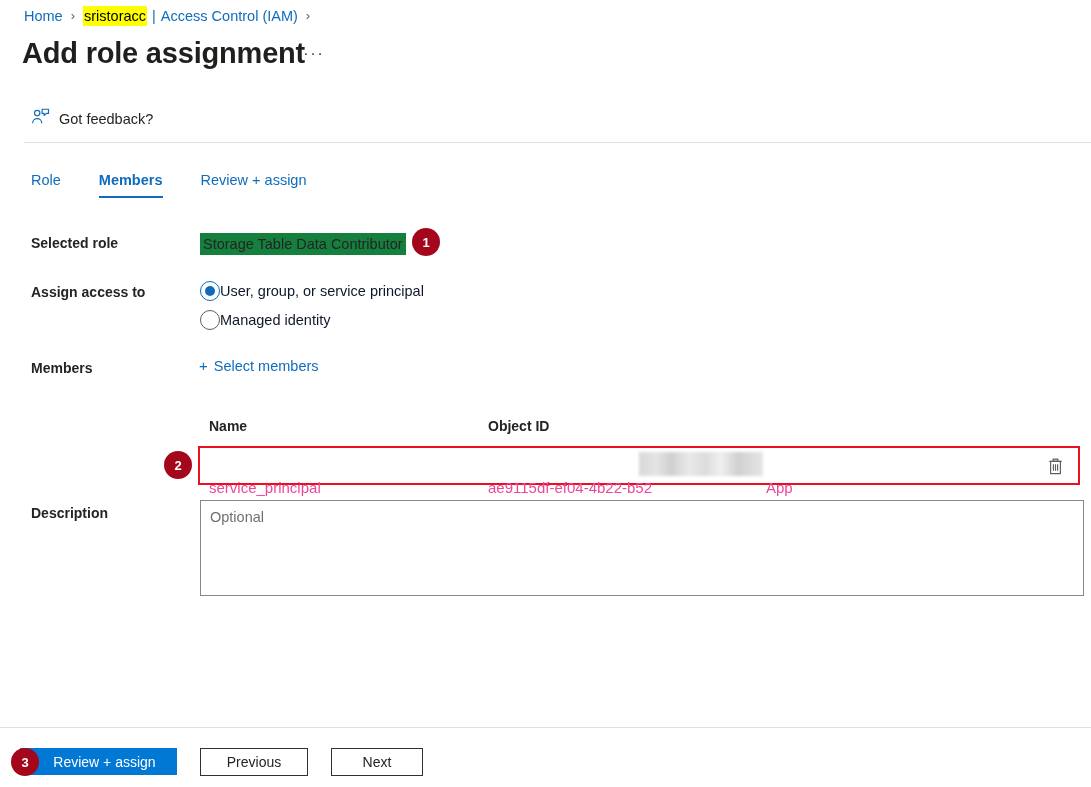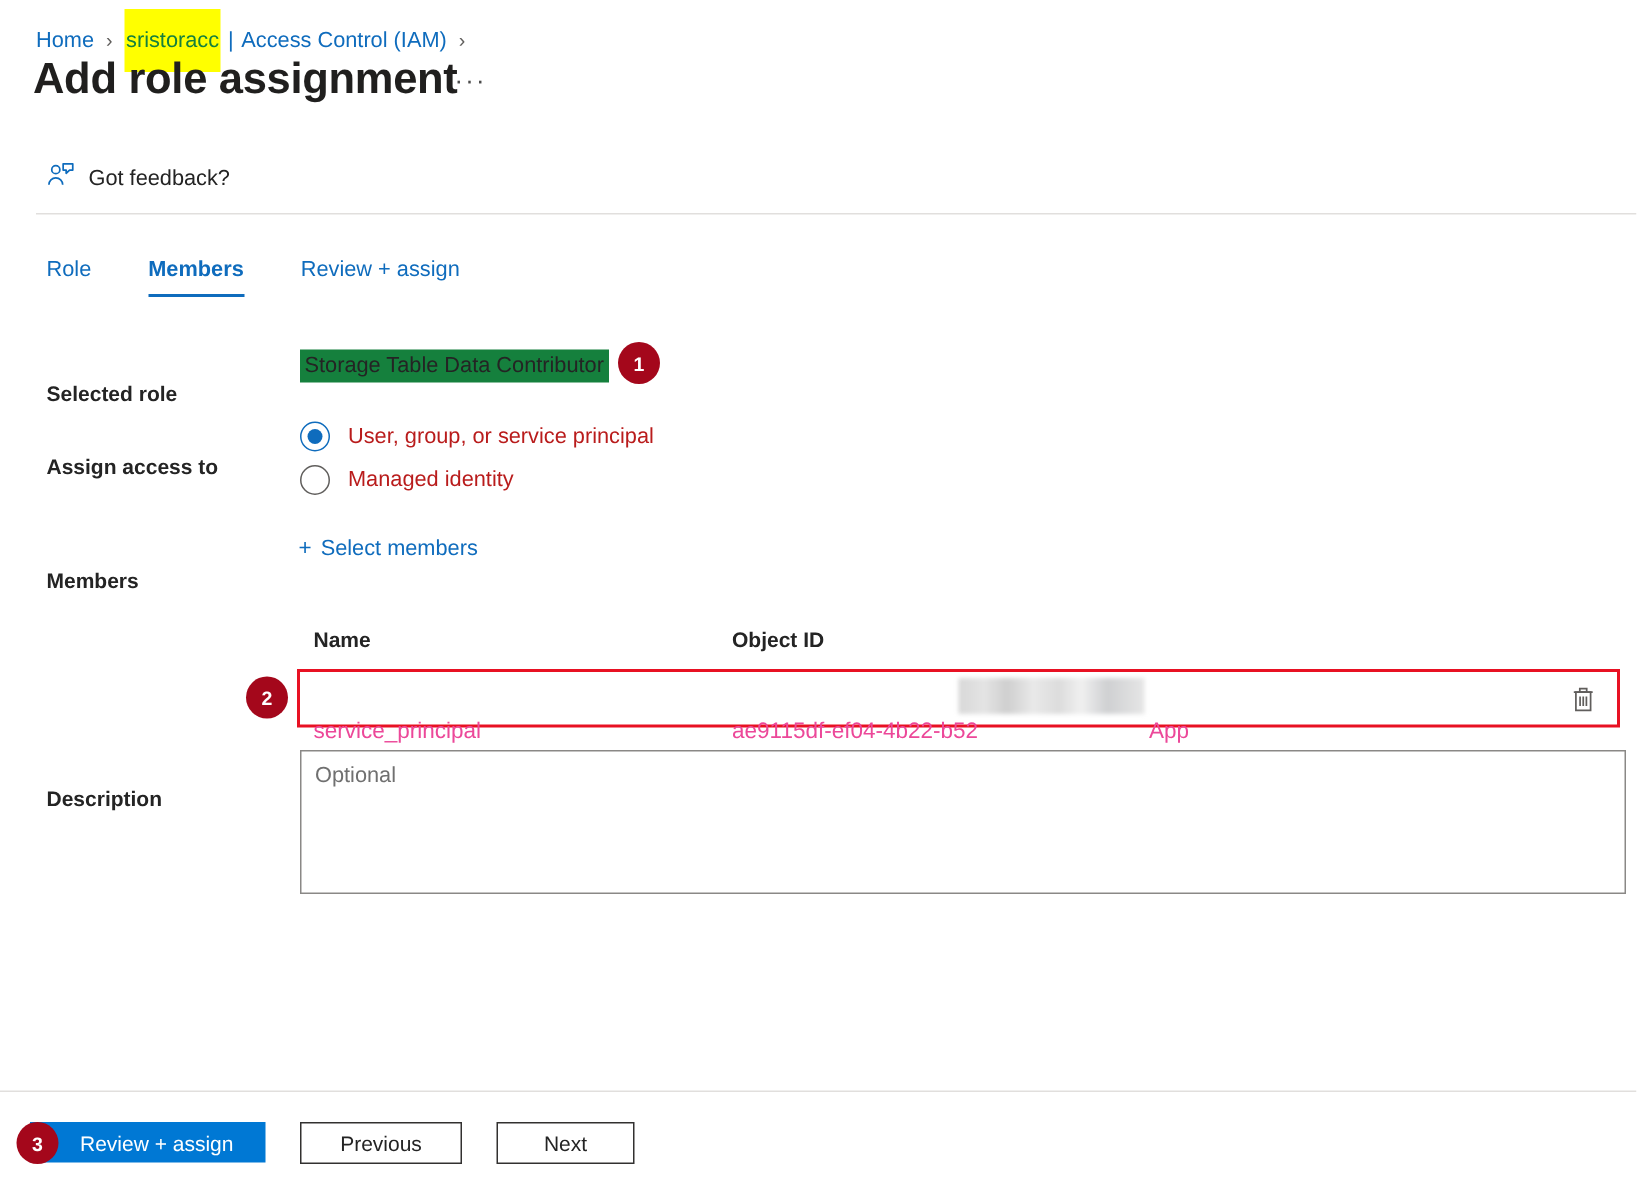--- a/index.html
+++ b/index.html
@@ -18,21 +18,21 @@
   .page { position: relative; width: 888px; height: 787px; }
 
   
   .breadcrumb {
     position: absolute; left: 24px; top: 6px;
     display: flex; align-items: center;
     font-size: 14.5px; line-height: 18px;
     white-space: nowrap;
   }
   .bc-link { color: #0f6cbd; cursor: pointer; }
-  .bc-link.hl { background: #ffff00; color: #15803d; padding: 12px 1px; }
+  .bc-link.hl { background: #ffff00; color: #000000; padding: 1px 1px; }
   .bc-sep { color: #605e5c; margin: 0 8px; font-size: 13px; }
   .bc-pipe { color: #0f6cbd; margin: 0 5px; }
 
   
   .title {
     position: absolute; left: 22px; top: 34px;
     font-size: 29px; font-weight: 600; color: #201f1e;
     letter-spacing: -0.2px; line-height: 38px;
   }
   .title-ellipsis {
@@ -65,21 +65,21 @@
   }
   .tab.active { font-weight: 700; }
   .tab.active::after {
     content: ""; position: absolute; left: 0; right: 0; bottom: 0;
     height: 2px; background: #0f6cbd;
   }
 
   
   .form-label {
     position: absolute; font-weight: 700; font-size: 14px;
-    color: #242424; line-height: 19px; margin-top: 19px;
+    color: #242424; line-height: 19px;
   }
   .lbl-role      { left: 31px; top: 234px; }
   .lbl-assign    { left: 31px; top: 283px; }
   .lbl-members   { left: 31px; top: 359px; }
   .lbl-desc      { left: 31px; top: 504px; }
 
   .role-value {
     position: absolute; left: 200px; top: 233px;
     background: #15803d; color: #242424; font-size: 14.5px;
     padding: 1px 3px; line-height: 20px;
@@ -95,21 +95,21 @@
   .radio {
     width: 20px; height: 20px; border-radius: 50%;
     border: 1px solid #605e5c; background: #fff;
     display: flex; align-items: center; justify-content: center;
     flex: none;
   }
   .radio.checked { border: 1px solid #0f6cbd; }
   .radio.checked .dot {
     width: 10px; height: 10px; border-radius: 50%; background: #0f6cbd;
   }
-  .radio-label { margin-left: 12px; font-size: 14.5px; color: #b91c1c; }
+  .radio-label { font-size: 14.5px; color: #0f172a; }
 
   
   .select-members {
     position: absolute; left: 199px; top: 358px;
     display: flex; align-items: center; gap: 6px;
     color: #0f6cbd; font-size: 14.5px; cursor: pointer;
   }
   .plus-glyph { font-size: 15px; line-height: 16px; color: #0f6cbd; }
 
   

